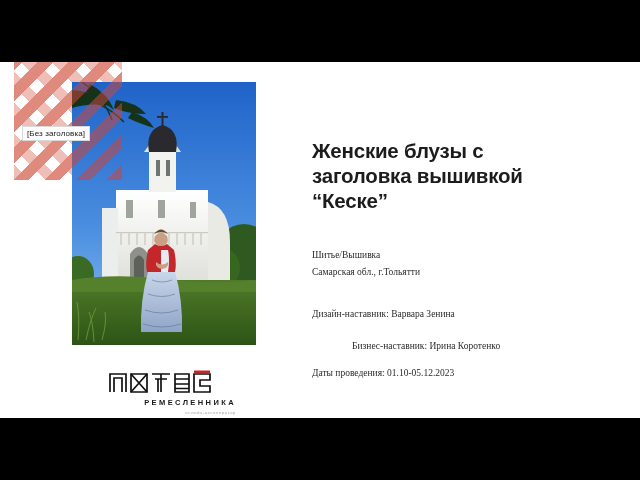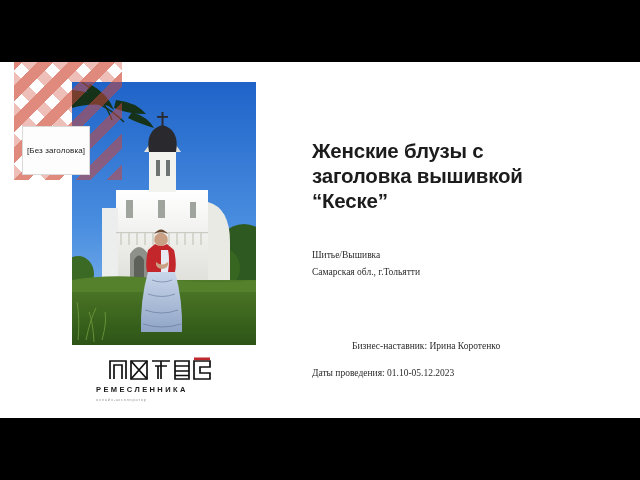--- a/index.html
+++ b/index.html
@@ -66,27 +66,27 @@
   }
 
   
   #badge {
     position:absolute; left:22px; top:64px;
     background:#fdfdfd;
     border:1px solid #d9d9d9;
     color:#222;
     font-size:8px;
     line-height:11px;
-    padding:18px 4px;
+    padding:1px 4px;
     white-space:nowrap;
     letter-spacing:.1px;
   }
 
   
-  #logo { position:absolute; left:96px; top:295px; width:140px; text-align:left; }
+  #logo { position:absolute; left:96px; top:308px; width:140px; text-align:right; }
   #logo-mark { display:block; margin:0 auto; }
   #logo-word {
     font-size:7.5px; letter-spacing:2.4px; color:#1a1a1a;
     margin-top:4px; font-weight:600;
   }
   #logo-tag {
     font-size:4px; letter-spacing:.7px; color:#9a9a9a; margin-top:3px;
   }
 
   
@@ -260,19 +260,20 @@
         <div id="logo-tag">онлайн-акселератор</div>
       </div>
     </div>
 
     <div id="content">
       <div id="title">Женские блузы с заголовка вышивкой “Кеске”</div>
 
       <div class="meta" id="meta-category">Шитье/Вышивка</div>
       <div class="meta" id="meta-location">Самарская обл., г.Тольятти</div>
 
+      <div class="meta" id="meta-design">Дизайн-наставник: Варвара Зенина</div>
       <div class="meta" id="meta-business">Бизнес-наставник: Ирина Коротенко</div>
 
       <div class="meta" id="meta-dates">Даты проведения: 01.10-05.12.2023</div>
     </div>
 
   </div>
 </div>
 
 </body></html>

